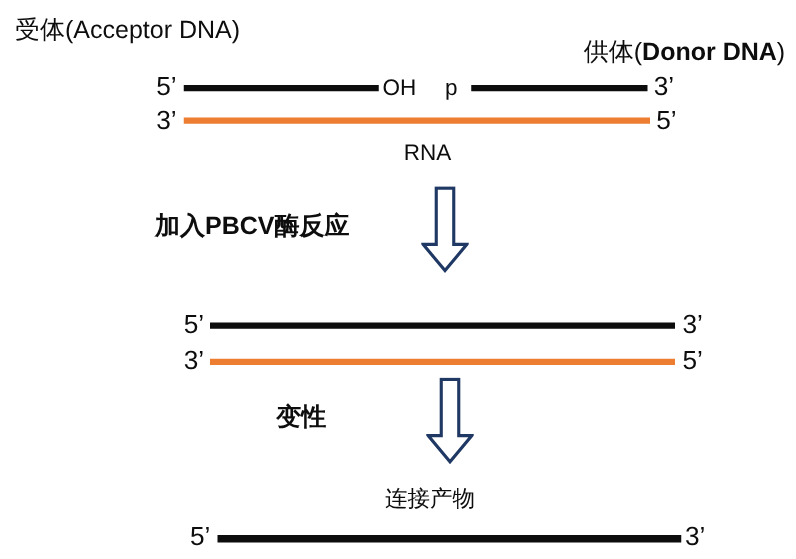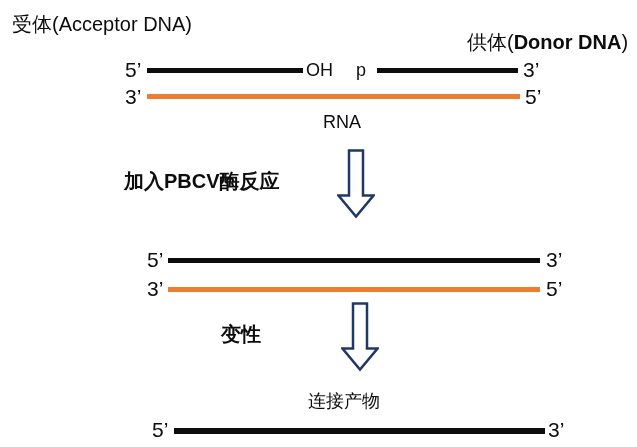--- a/index.html
+++ b/index.html
@@ -76,18 +76,18 @@
 
   <div class="abs end-label" style="left:147px; top:277px;">3’</div>
   <div class="abs strand" style="left: 168px; top: 287px; width: 372px; background-color: rgb(237, 125, 49);"></div>
   <div class="abs end-label" style="left:546px; top:277px;">5’</div>
 
   <div class="abs step-label" style="left:221px; top:320px;">变性</div>
   <svg class="abs" style="left:341px; top:302px;" width="38" height="70" viewBox="0 0 38 70">
     <polygon points="12,1.5 26,1.5 26,46.5 36.5,46.5 19,67.5 1.5,46.5 12,46.5" fill="#ffffff" stroke="#1F3864" stroke-width="2.5" stroke-linejoin="miter"></polygon>
   </svg>
 
-  <div class="abs chem-label" style="left:308px; top:389px;">连接产物</div>
+  <div class="abs chem-label" style="left:308px; top:389px;font-family:Liberation Mono, monospace;">连接产物</div>
   <div class="abs end-label" style="left:152px; top:418px;">5’</div>
   <div class="abs strand-thick" style="left: 174px; top: 428px; width: 371px; background-color: rgb(13, 13, 13);"></div>
   <div class="abs end-label" style="left:548px; top:418px;">3’</div>
 
 </div>
 
 </body></html>

